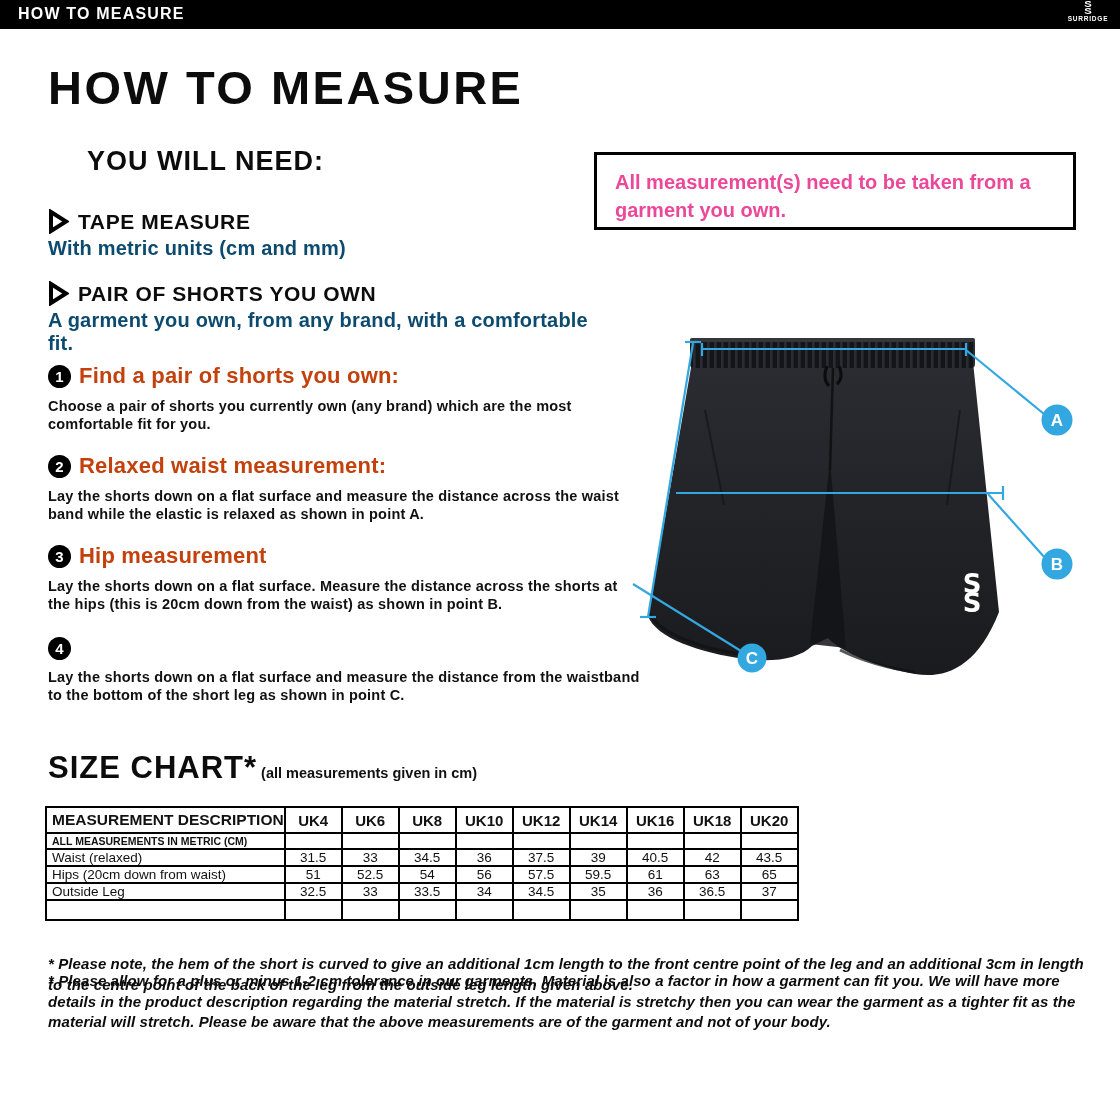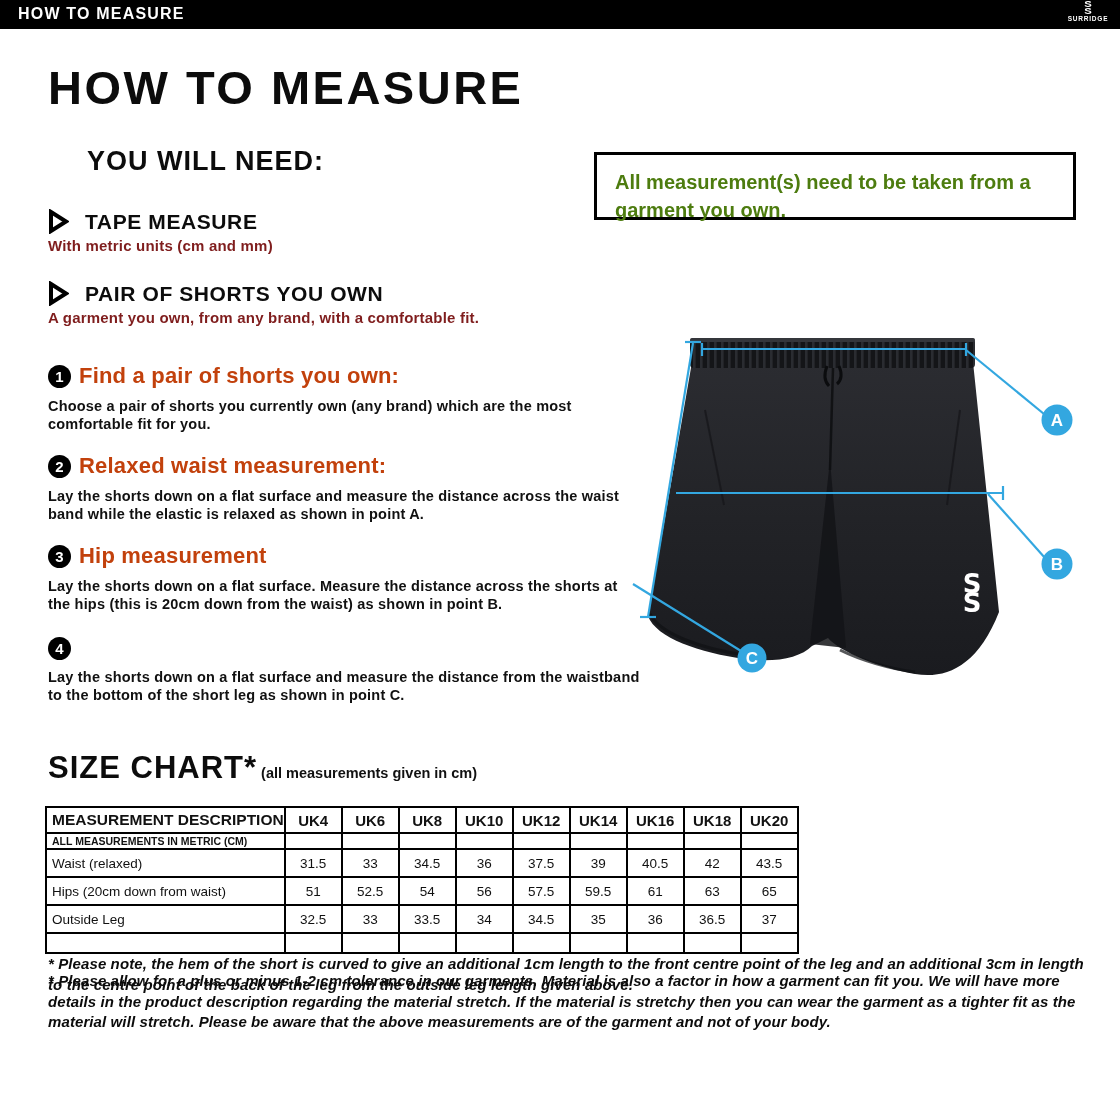--- a/index.html
+++ b/index.html
@@ -13,30 +13,30 @@
   .brand { position:absolute; right:10px; top:1px; width:44px; text-align:center; color:#fff; }
   .brand-mark { line-height:6.5px; font-size:9px; font-weight:bold; letter-spacing:0; }
   .brand-mark span { display:block; transform:scaleX(1.25); }
   .brand-word { font-size:6.5px; font-weight:bold; letter-spacing:0.8px; margin-top:1px; }
 
   
   .page-title { position:absolute; left:48px; top:60px; font-size:47px; font-weight:bold; letter-spacing:2.5px; color:#0c0c0c; }
   .ywn-heading { position:absolute; left:48px; top:146px; font-size:27px; font-weight:bold; letter-spacing:1px; color:#0c0c0c;margin-left:39px; }
 
   
-  .callout { position:absolute; left:594px; top:152px; width:482px; height:68px; border:3px solid #000; padding:13px 18px; font-size:20px; font-weight:bold; line-height:1.42; color:#4d7c0f; }
+  .callout { position:absolute; left:594px; top:152px; width:482px; height:78px; border:3px solid #000; padding:13px 18px; font-size:20px; font-weight:bold; line-height:1.42; color:#ec4899; }
 
   
   .need-item { position:absolute; left:48px; width:560px; }
   .need-item.first { top:209px; }
   .need-item.second { top:281px; }
-  .need-head { display:flex; align-items:center; gap:16px; }
+  .need-head { display:flex; align-items:center; gap:9px; }
   .need-head .tri { flex:0 0 auto; }
   .need-label { font-size:21px; font-weight:bold; letter-spacing:0.6px; color:#0c0c0c; }
-  .need-desc { margin-top:3px; font-size:15px; font-weight:bold; letter-spacing:0.2px; color:#7f1d1d; }
+  .need-desc { margin-top:3px; font-size:20px; font-weight:bold; letter-spacing:0.2px; color:#0c4a6e; }
 
   
   .step { position:absolute; left:48px; width:600px; }
   .step.s1 { top:363px; } .step.s2 { top:453px; } .step.s3 { top:543px; } .step.s4 { top:637px; }
   .step-head { display:flex; align-items:center; gap:8px; }
   .step-num { flex:0 0 auto; width:23px; height:23px; border-radius:50%; background:#000; color:#fff; font-size:15px; font-weight:bold; display:flex; align-items:center; justify-content:center; }
   .step-title { font-size:22px; font-weight:bold; letter-spacing:0.2px; color:#c2410c; }
   .step-body { margin-top:8px; width:592px; font-size:14.5px; font-weight:bold; line-height:1.25; letter-spacing:0.2px; color:#111; }
 
   
@@ -44,21 +44,21 @@
 
   
   .size-heading-row { position:absolute; left:48px; top:750px; display:flex; align-items:baseline; gap:4px; }
   .size-heading { font-size:31px; font-weight:bold; letter-spacing:1px; color:#0c0c0c; }
   .size-subheading { font-size:14.5px; font-weight:bold; color:#111; }
 
   table.size-table { position:absolute; left:45px; top:806px; border-collapse:collapse; table-layout:fixed; }
   .size-table th, .size-table td { border:2px solid #000; text-align:center; vertical-align:middle; overflow:hidden; white-space:nowrap; }
   .size-table thead th { height:26px; font-size:15px; font-weight:bold; }
   .size-table thead th.desc { text-align:left; padding-left:5px; font-size:15.5px; }
-  .size-table tbody tr { height:28px; font-size:13.5px; }
+  .size-table tbody tr { height:17px; font-size:13.5px; }
   .size-table tbody tr.metric-row { height:16px; }
   .size-table tbody tr.metric-row td.desc { font-size:10.5px; font-weight:bold; }
   .size-table tbody td.desc { text-align:left; padding-left:5px; }
   .size-table tbody tr:last-child { height:20px; }
 
   
   .footnote { position:absolute; left:48px; width:1038px; font-size:15px; font-weight:bold; font-style:italic; line-height:1.38; letter-spacing:0.1px; color:#0c0c0c; }
   .footnote.f1 { top:930px;margin-top:24px; }
   .footnote.f2 { top:971px; }
 </style>

